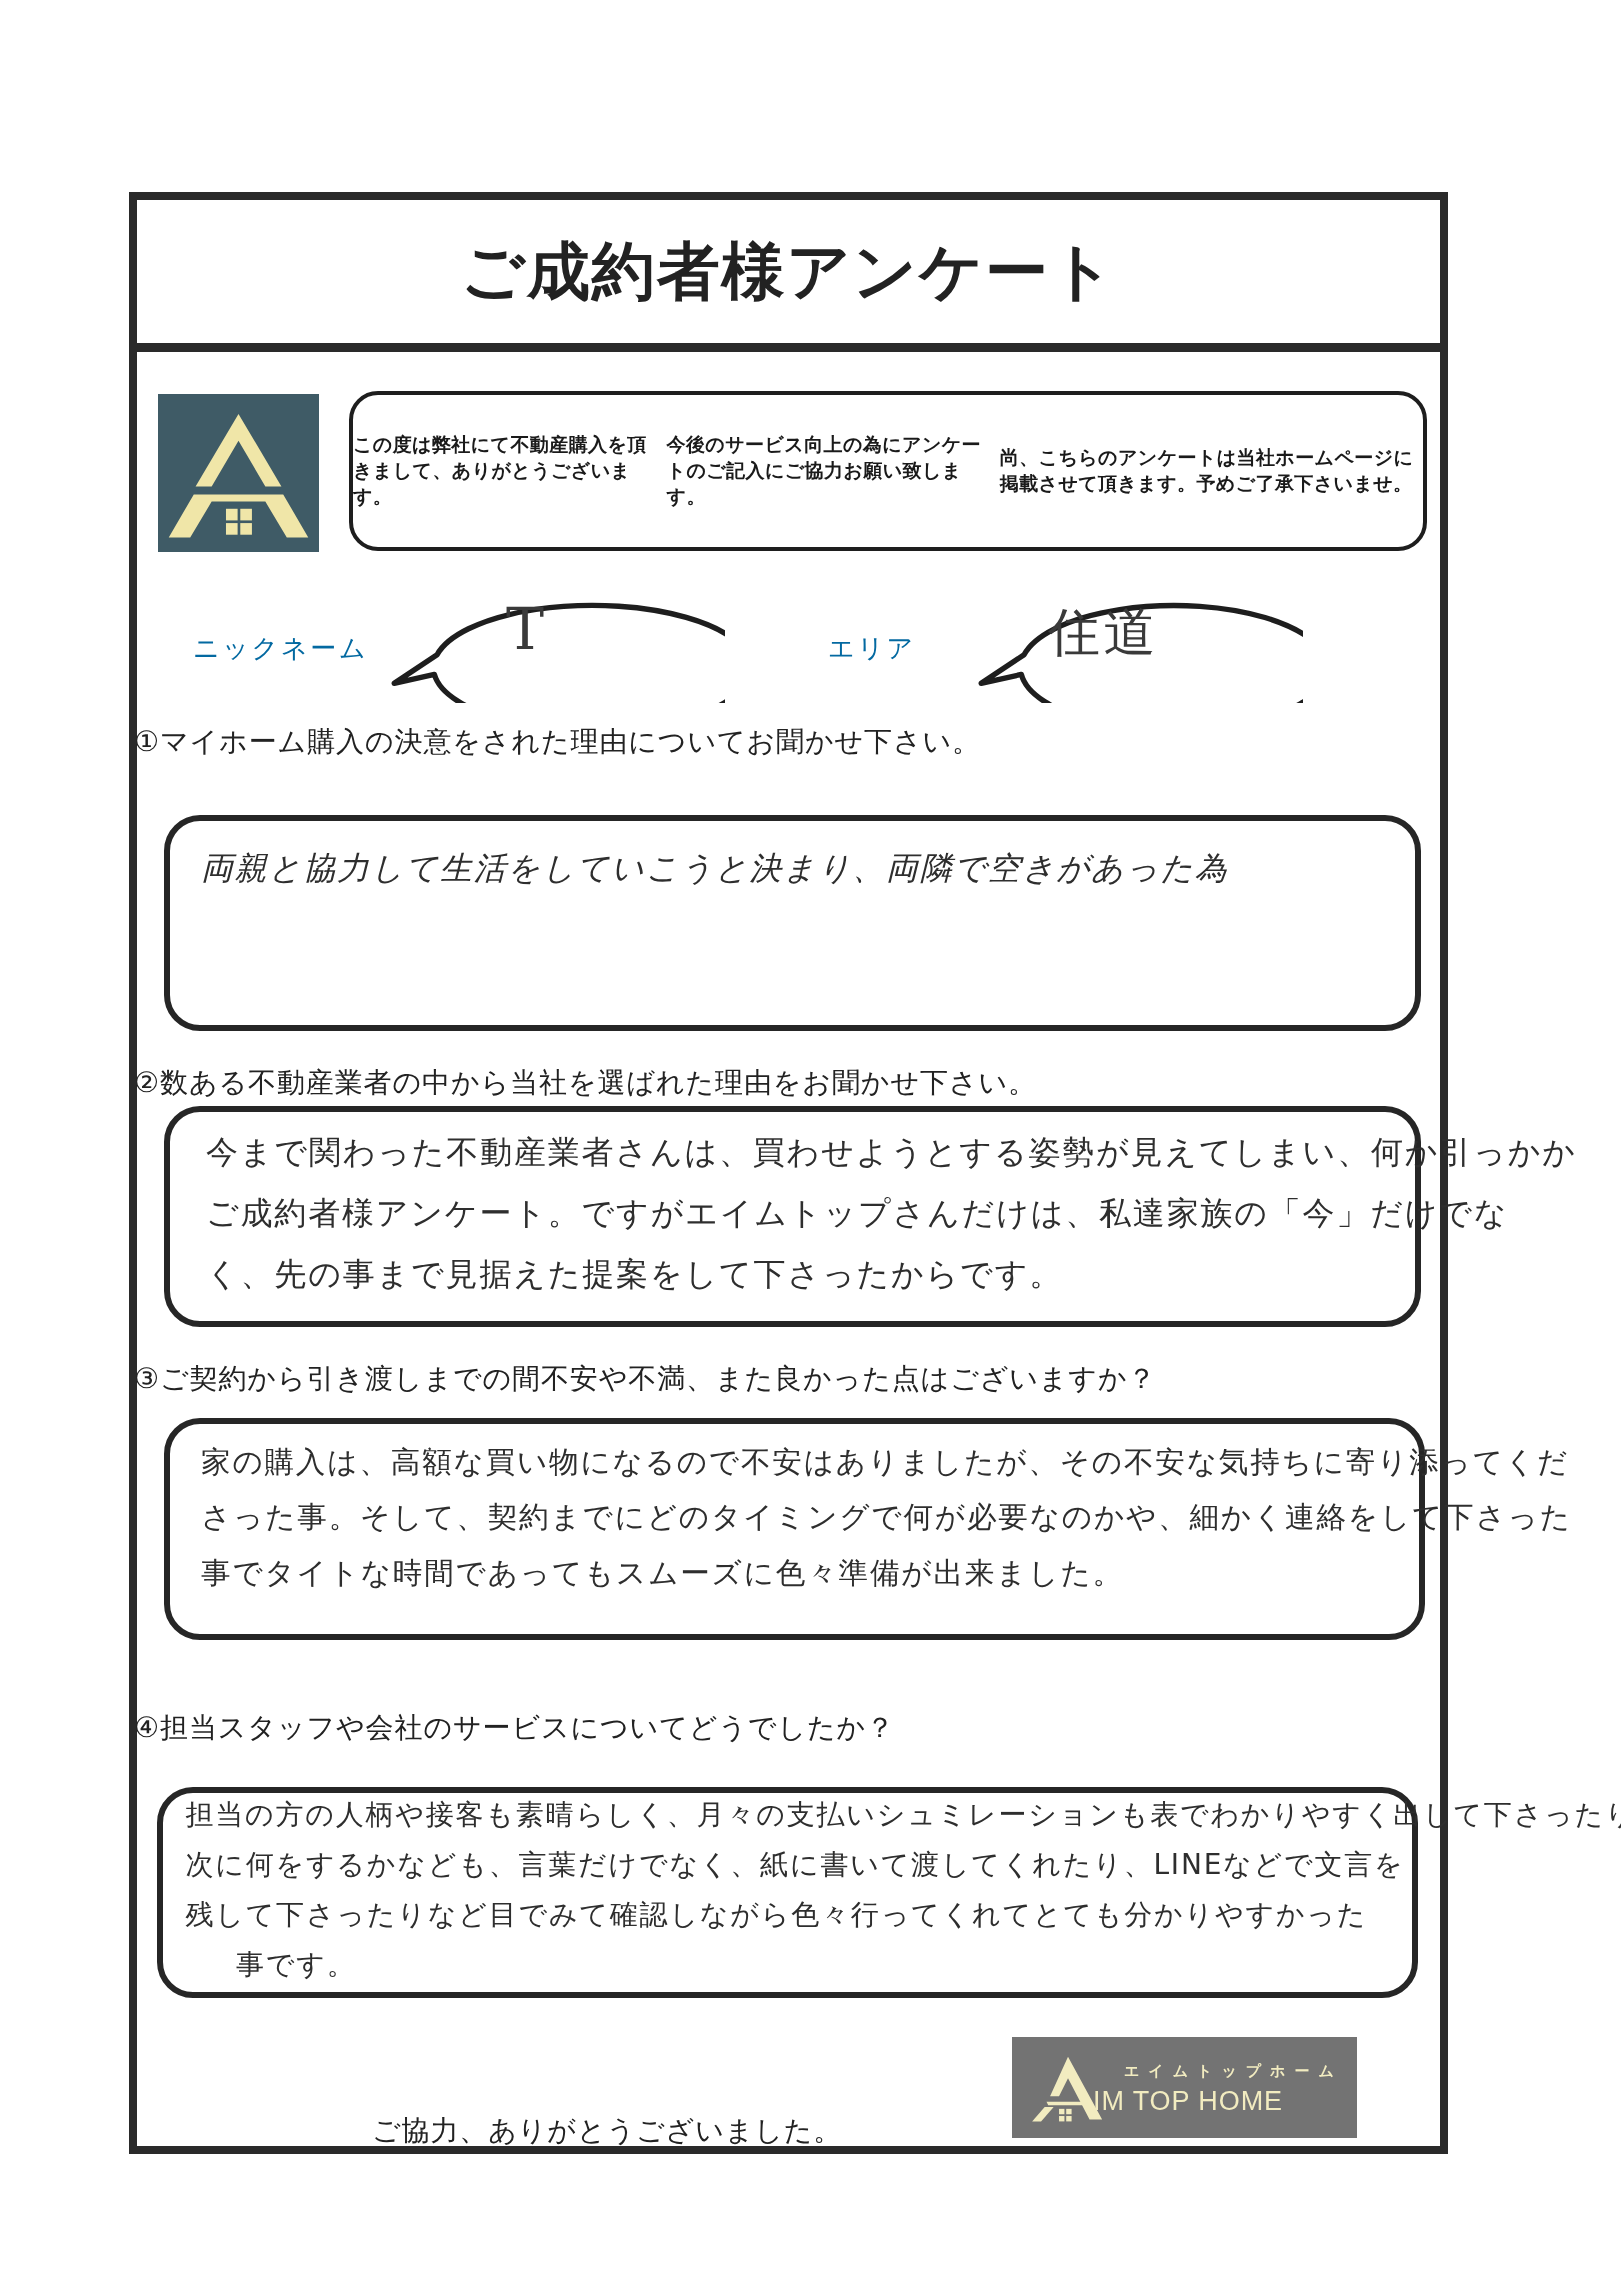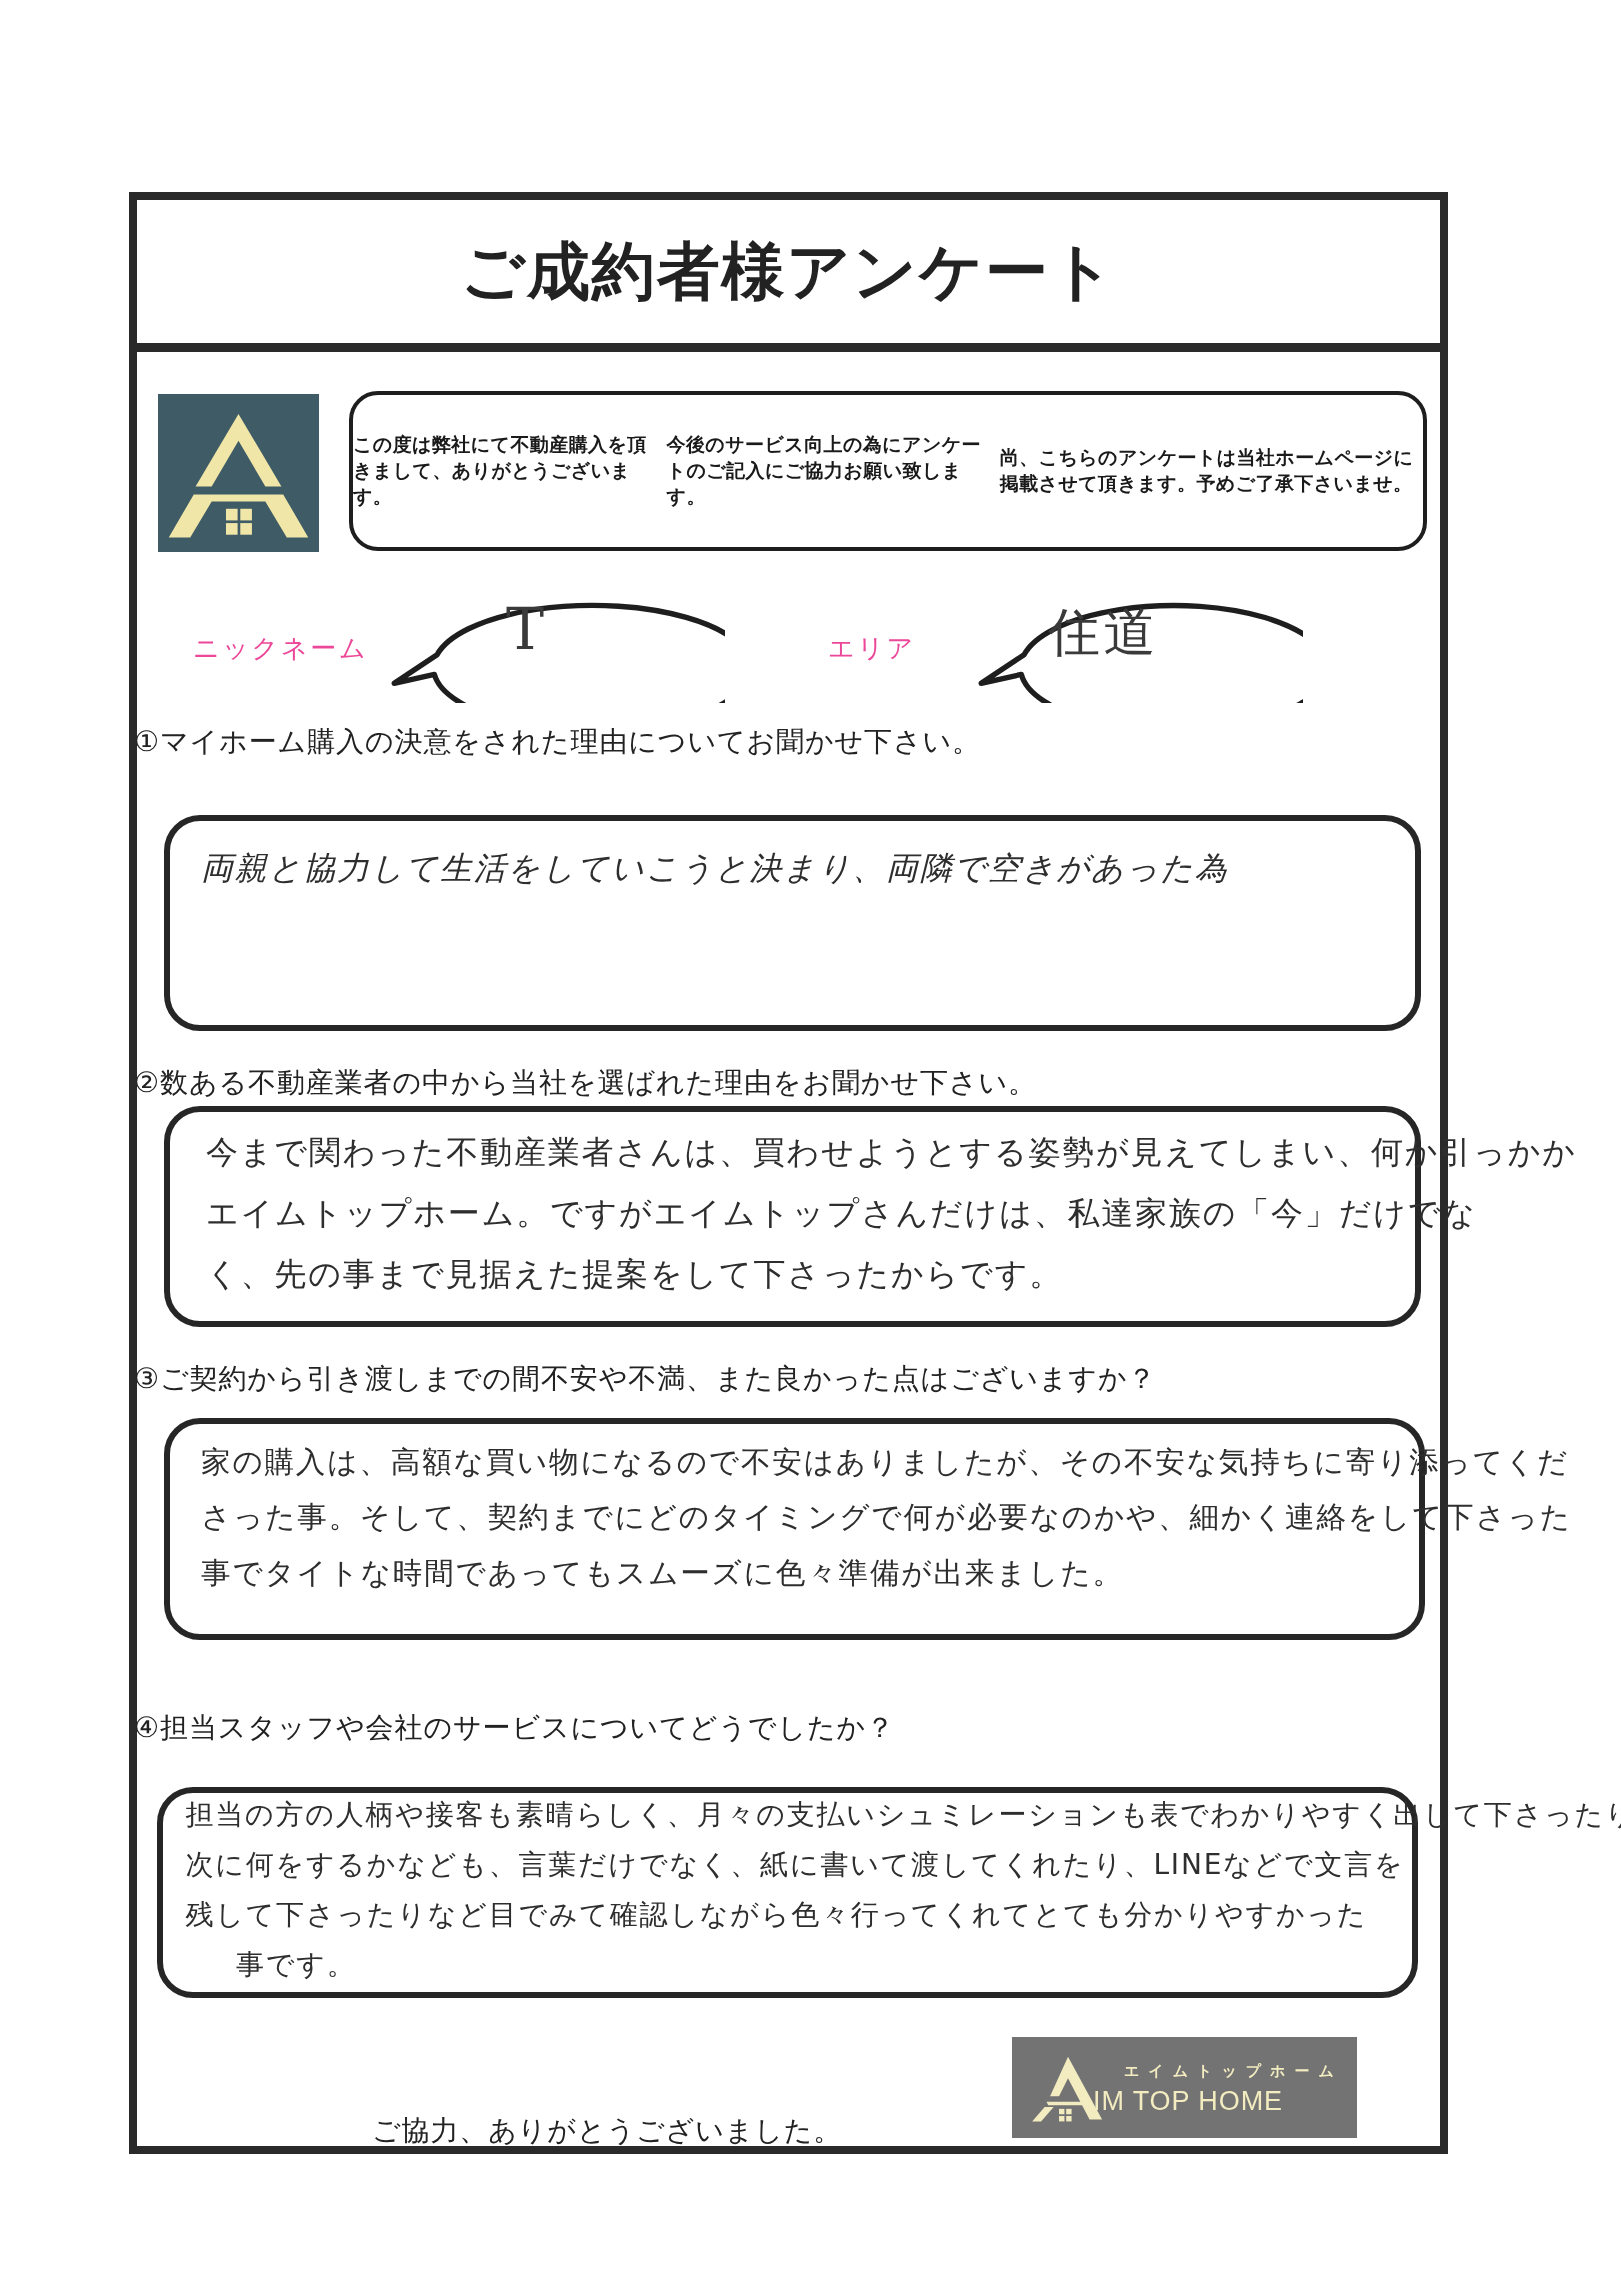--- a/index.html
+++ b/index.html
@@ -7,21 +7,21 @@
          font-family:"DejaVu Sans", "Liberation Sans", sans-serif; color:#1b1b1b; }
   .abs { position:absolute; }
   .frame { left:129px; top:192px; width:1303px; height:1946px; border:8px solid #2a2a2a; }
   .title-divider { left:129px; top:343px; width:1319px; height:9px; background:#2a2a2a; }
   .title { left:137px; top:202px; width:1303px; height:139px; display:flex; align-items:center; justify-content:center;
            font-size:63px; font-weight:bold; letter-spacing:1.8px; color:#222; }
   .logo-sq { left:158px; top:394px; width:161px; height:158px; background:#3f5b66; }
   .notice { left:349px; top:391px; width:1070px; height:152px; border:4.5px solid #1e1e1e; border-radius:29px;
             display:flex; align-items:center; gap:1px; }
   .notice span { font-size:19px; font-weight:bold; color:#1a1a1a; letter-spacing:0.4px; }
-  .label { font-size:26px; color:#ec4899; letter-spacing:2.7px; }
+  .label { font-size:26px; color:#0369a1; letter-spacing:2.7px; }
   .bubble-text { font-family:"DejaVu Serif", serif; font-size:57px; color:#3a3a3a; font-weight:normal; }
   .q { font-size:28px; color:#222; letter-spacing:0.9px; white-space:nowrap; }
   .box { border:6.3px solid #262626; border-radius:36px; }
   .hand { font-family:"DejaVu Sans", sans-serif; font-size:32px; color:#2e2e2e; line-height:59px;
           letter-spacing:1.8px; white-space:nowrap; }
   .closing { font-size:28px; color:#222; letter-spacing:0.9px; }
   .logo-bar { left:1012px; top:2037px; width:345px; height:101px; background:#737373; }
   .logo-bar .kana { position:absolute; left:112px; top:25px; font-size:15px; color:#f2ecc0; letter-spacing:9px; font-weight:bold; }
   .logo-bar .brand { position:absolute; left:81px; top:49px; font-size:27px; color:#f2ecc0; letter-spacing:0.9px; font-family:"Liberation Sans", sans-serif; }
 </style>
@@ -62,21 +62,21 @@
 <div class="abs bubble-text" style="left:1048px; top:598px; font-size:52px; letter-spacing:3.6px;">住道</div>
 
 <div class="abs q" style="left:134px; top:723px;">①マイホーム購入の決意をされた理由についてお聞かせ下さい。</div>
 <div class="abs box" style="left:164px; top:815px; width:1245px; height:204px;">
   <div class="hand" style="position:absolute; left:31px; top:18px;font-style:italic;">両親と協力して生活をしていこうと決まり、両隣で空きがあった為</div>
 </div>
 
 <div class="abs q" style="left:134px; top:1064px;">②数ある不動産業者の中から当社を選ばれた理由をお聞かせ下さい。</div>
 <div class="abs box" style="left:164px; top:1106px; width:1245px; height:209px;">
   <div class="hand" style="position:absolute; left:36px; top:10.7px;text-align:right;">今まで関わった不動産業者さんは、買わせようとする姿勢が見えてしまい、何か引っかか</div>
-  <div class="hand" style="position:absolute; left:36px; top:72px;">エイムトップホーム。ですがエイムトップさんだけは、私達家族の「今」だけでな</div>
+  <div class="hand" style="position:absolute; left:36px; top:72px;">ご成約者様アンケート。ですがエイムトップさんだけは、私達家族の「今」だけでな</div>
   <div class="hand" style="position:absolute; left:36px; top:133px;">く、先の事まで見据えた提案をして下さったからです。</div>
 </div>
 
 <div class="abs q" style="left:134px; top:1360px;">③ご契約から引き渡しまでの間不安や不満、また良かった点はございますか？</div>
 <div class="abs box" style="left:164px; top:1418px; width:1249px; height:210px;">
   <div class="hand" style="position:absolute; left:31px; top:9px; font-size:29.6px;">家の購入は、高額な買い物になるので不安はありましたが、その不安な気持ちに寄り添ってくだ</div>
   <div class="hand" style="position:absolute; left:31px; top:64px; font-size:29.6px;">さった事。そして、契約までにどのタイミングで何が必要なのかや、細かく連絡をして下さった</div>
   <div class="hand" style="position:absolute; left:31px; top:120px; font-size:29.6px;">事でタイトな時間であってもスムーズに色々準備が出来ました。</div>
 </div>
 

